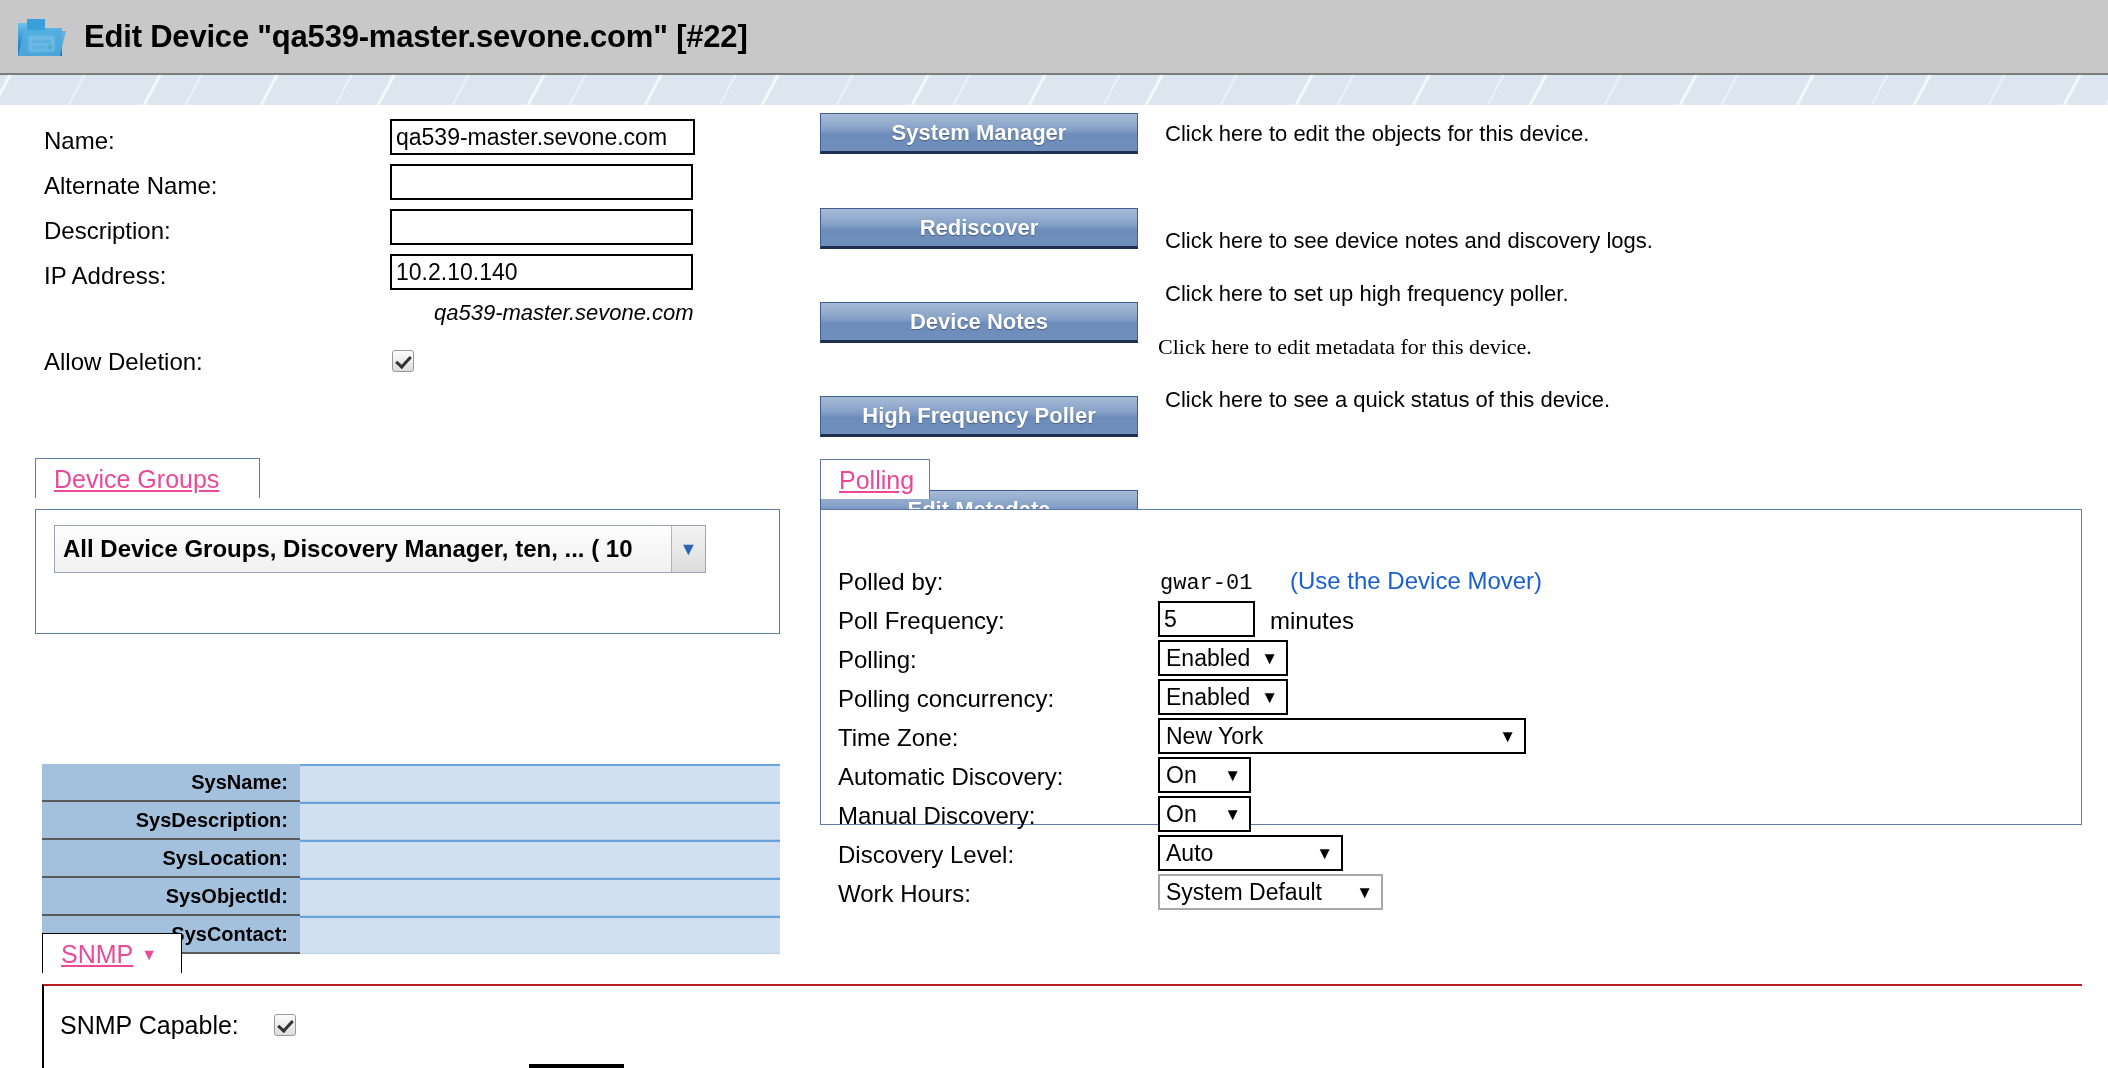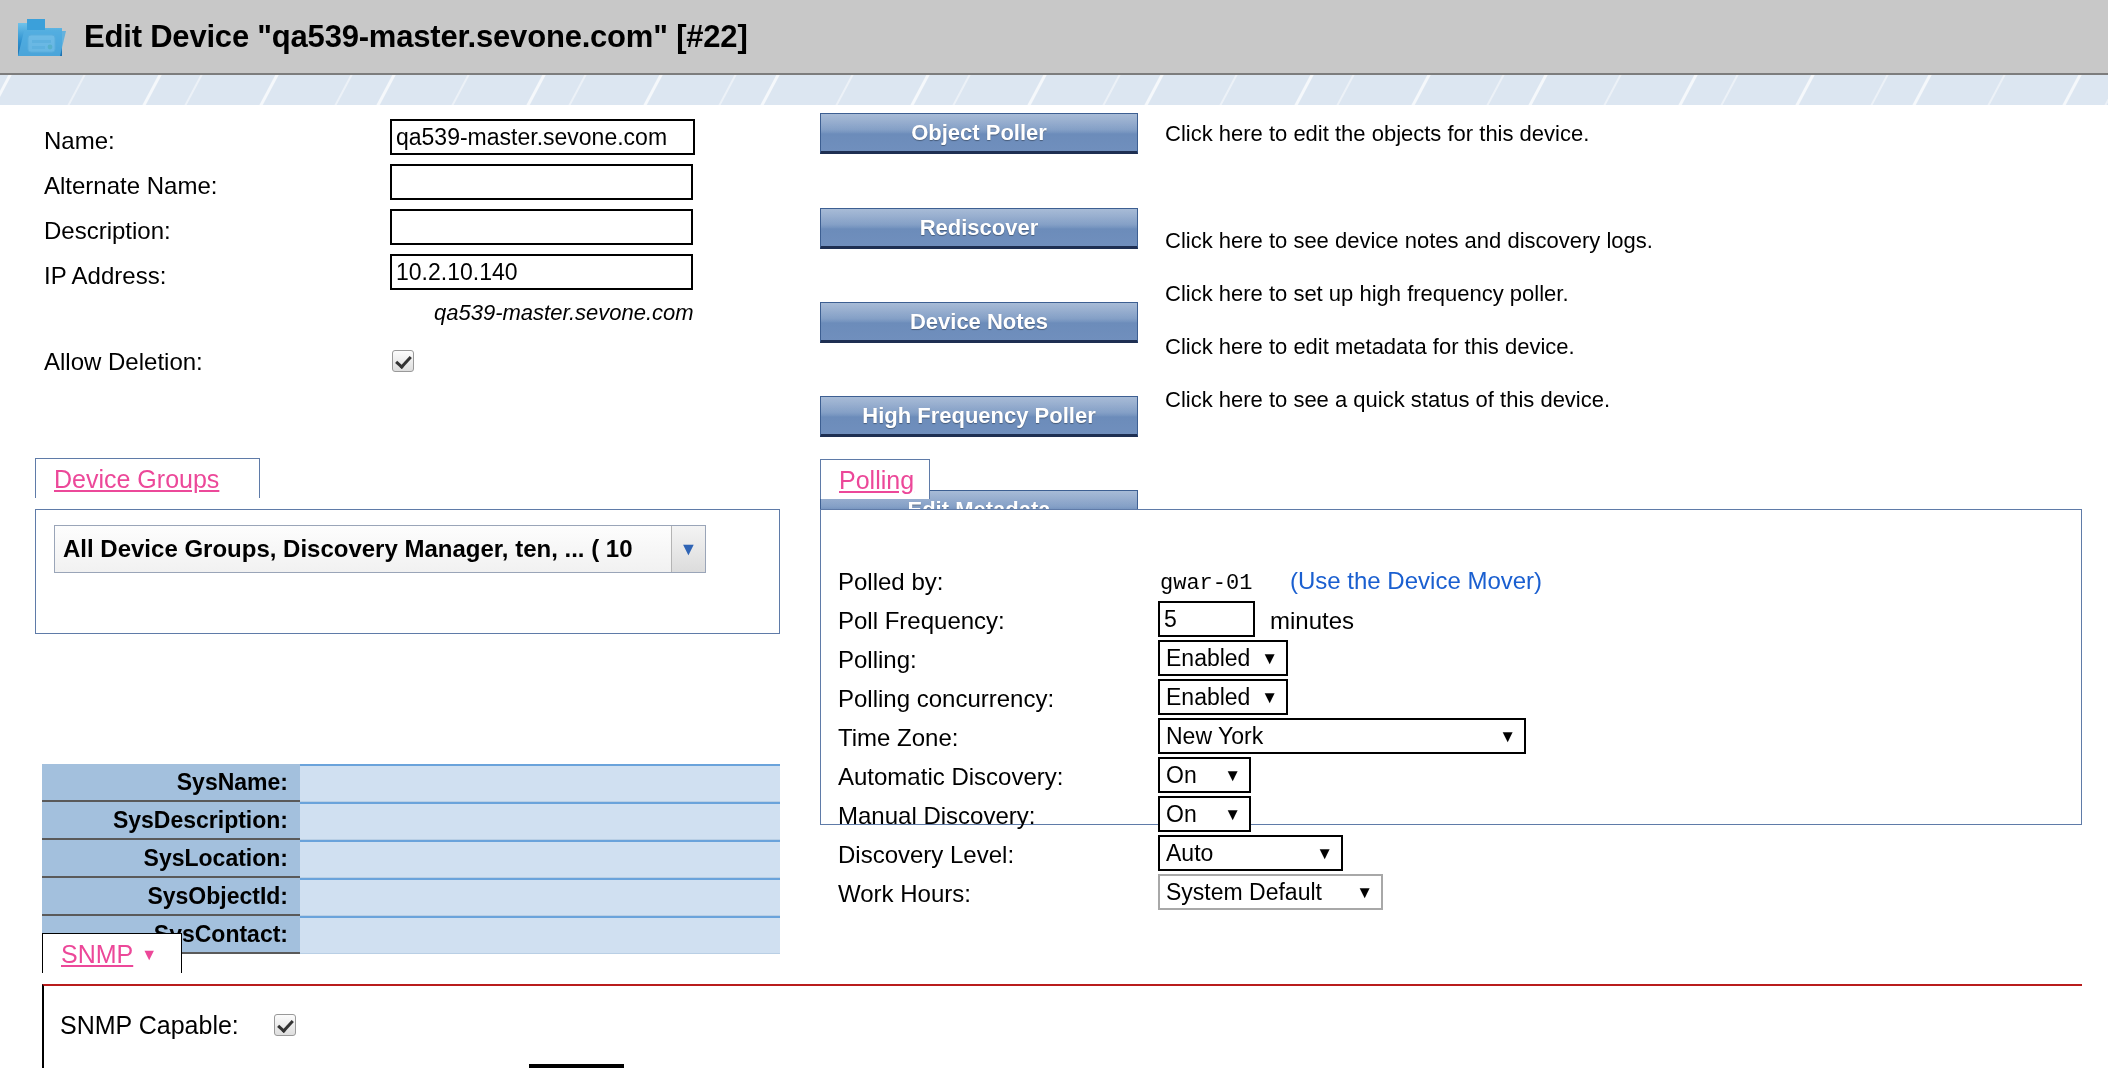--- a/index.html
+++ b/index.html
@@ -220,21 +220,21 @@
     justify-content: center;
     color: #2f64b5;
     font-size: 18px;
   }
 
   
   table.systable {
     position: absolute;
     border-collapse: separate;
     border-spacing: 0;
-    font-size: 23px;
+    font-size: 20px;
   }
   table.systable td.k {
     background: #a3c0dd;
     color: #000;
     font-weight: bold;
     text-align: right;
     padding: 3px 12px 3px 8px;
     width: 258px;
     border-bottom: 2px solid #5a5a5a;
     white-space: nowrap;
@@ -334,31 +334,31 @@
     <input class="txt abs" style="left: 390px; top: 104px; width: 303px;" value="">
     <input class="txt abs" style="left: 390px; top: 149px; width: 303px;" value="10.2.10.140">
 
     <div class="ital abs" style="left:434px;top:195px;">qa539-master.sevone.com</div>
 
     <div class="flabel abs" style="left:44px;top:243px;">Allow Deletion:</div>
     <span class="chk abs" style="left:392px;top:245px;"></span>
   </div>
 
   <div class="abs" style="left:820px;top:0;width:1280px;height:320px;">
-    <div class="btn abs" style="left:0;top:8px;">Object Poller</div>
+    <div class="btn abs" style="left:0;top:8px;">System Manager</div>
     <div class="btn abs" style="left:0;top:62px;">Rediscover</div>
     <div class="btn abs" style="left:0;top:115px;">Device Notes</div>
     <div class="btn abs" style="left:0;top:168px;">High Frequency Poller</div>
     <div class="btn abs" style="left:0;top:221px;">Edit Metadata</div>
     <div class="btn abs" style="left:0;top:274px;">Device Summary</div>
 
     <div class="helptext abs" style="left:345px;top:16px;">Click here to edit the objects for this device.</div>
     <div class="helptext abs" style="left:345px;top:123px;">Click here to see device notes and discovery logs.</div>
     <div class="helptext abs" style="left:345px;top:176px;">Click here to set up high frequency poller.</div>
-    <div class="helptext abs" style="left:345px;top:229px;">Click here to edit metadata for this device.</div>
+    <div class="helptext abs" style="left:338px;top:229px;font-family:Liberation Serif, serif;">Click here to edit metadata for this device.</div>
     <div class="helptext abs" style="left:345px;top:282px;">Click here to see a quick status of this device.</div>
   </div>
 
   <div class="tab" style="left:35px;top:353px;width:225px;">Device Groups</div>
   <div class="panel" style="left:35px;top:404px;width:745px;height:125px;"></div>
 
   <div class="dgsel" style="left:54px;top:420px;width:652px;height:48px;">
     <span class="dgtext">All Device Groups, Discovery Manager, ten, ... ( 10</span>
     <span class="dgbtn">▼</span>
   </div>

